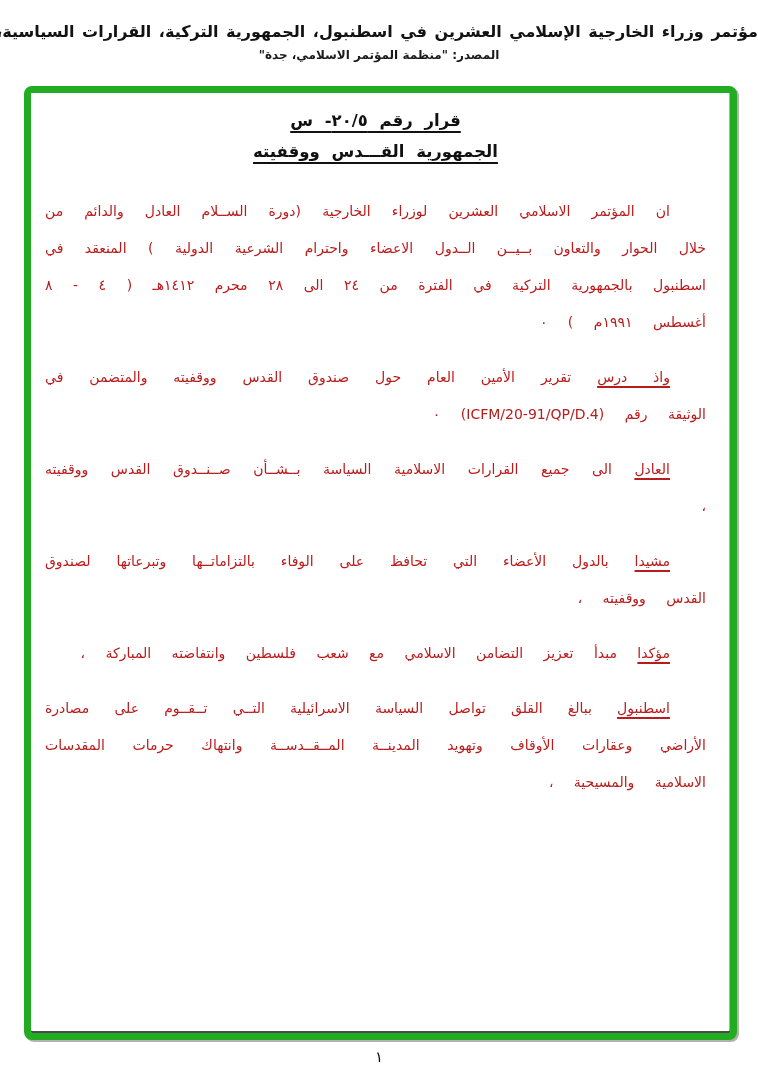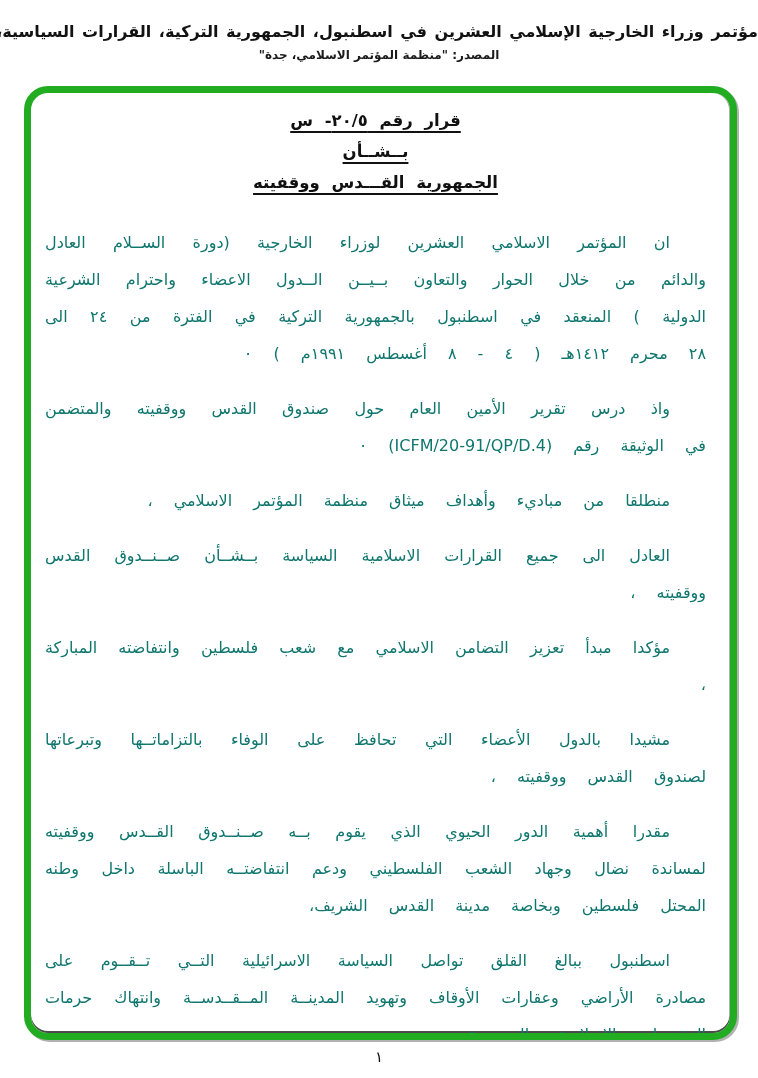--- a/index.html
+++ b/index.html
@@ -30,21 +30,21 @@
     font-size:12px;font-weight:700;
     color:#1b1b1b;
   }
   
   .frame{
     position:absolute;
     left:24px;top:86px;
     width:713px;height:954px;
     box-sizing:border-box;
     border:7px solid #21ac21;
-    border-radius:24px;
+    border-radius:8px;
     box-shadow: inset 0 -2px 0 rgba(30,30,30,.8),
                 inset -1px 0 0 rgba(30,30,30,.35),
                 2px 2px 0 rgba(35,35,35,.35);
     padding:10px 24px 0 14px;
     direction:rtl;
     overflow:hidden;
     background:#fff;
   }
   
   .title-block{text-align:center;margin-top:2px;}
@@ -57,28 +57,29 @@
   .title-line .u{
     text-decoration:underline;
     text-underline-offset:5px;
     text-decoration-thickness:1.5px;
   }
   
   .body-block{margin-top:26px;}
   .para{
     direction:rtl;
     text-align:justify;
-    font-size:16px;
+    font-size:14px;
     line-height:37px;
     word-spacing:16px;
     margin:0 0 18px 0;
     text-indent:36px;
-    color:#0f766e;
+    color:#b91c1c;
   }
   .para .lead{
+    text-decoration:underline;
     text-underline-offset:4px;
     text-decoration-thickness:1.5px;
   }
   
   .page-num{
     position:absolute;
     bottom:12px;left:0;right:0;
     text-align:center;
     font-size:15px;
     color:#101010;
@@ -94,63 +95,52 @@
     <div class="header-source">المصدر: "منظمة المؤتمر الاسلامي، جدة"</div>
   </div>
 
   <div class="frame" style="border-color: rgb(33, 172, 33);">
 
     <div class="title-block">
       <div class="title-line">
         <span class="u">قرار رقم ٢٠/٥- س</span>
       </div>
       <div class="title-line">
-        <span class="u">بــشــأن</span>
-      </div>
-      <div class="title-line">
         <span class="u">الجمهورية القـــدس ووقفيته</span>
       </div>
     </div>
 
     <div class="body-block">
 
       <p class="para">
         
         <span>ان المؤتمر الاسلامي العشرين لوزراء الخارجية (دورة الســلام العادل والدائم من خلال الحوار والتعاون بــيــن الــدول الاعضاء واحترام الشرعية الدولية ) المنعقد في اسطنبول بالجمهورية التركية في الفترة من ٢٤ الى ٢٨ محرم ١٤١٢هـ ( ٤ - ٨ أغسطس ١٩٩١م ) ٠</span>
       </p>
 
       <p class="para">
         <span class="lead">واذ درس</span>
         <span>تقرير الأمين العام حول صندوق القدس ووقفيته والمتضمن في الوثيقة رقم (ICFM/20-91/QP/D.4) ٠</span>
       </p>
 
-      <p class="para">
-        <span class="lead">منطلقا</span>
-        <span>من مباديء وأهداف ميثاق منظمة المؤتمر الاسلامي ،</span>
-      </p>
 
       <p class="para">
         <span class="lead">العادل</span>
         <span>الى جميع القرارات الاسلامية السياسة بــشــأن صــنــدوق القدس ووقفيته ،</span>
-      </p>
-
-      <p class="para">
-        <span class="lead">مؤكدا</span>
-        <span>مبدأ تعزيز التضامن الاسلامي مع شعب فلسطين وانتفاضته المباركة ،</span>
       </p>
 
       <p class="para">
         <span class="lead">مشيدا</span>
         <span>بالدول الأعضاء التي تحافظ على الوفاء بالتزاماتــها وتبرعاتها لصندوق القدس ووقفيته ،</span>
       </p>
 
       <p class="para">
-        <span class="lead">مقدرا</span>
-        <span>أهمية الدور الحيوي الذي يقوم بــه صــنــدوق القــدس ووقفيته لمساندة نضال وجهاد الشعب الفلسطيني ودعم انتفاضتــه الباسلة داخل وطنه المحتل فلسطين وبخاصة مدينة القدس الشريف،</span>
+        <span class="lead">مؤكدا</span>
+        <span>مبدأ تعزيز التضامن الاسلامي مع شعب فلسطين وانتفاضته المباركة ،</span>
       </p>
+
 
       <p class="para">
         <span class="lead">اسطنبول</span>
         <span>ببالغ القلق تواصل السياسة الاسرائيلية التــي تــقــوم على مصادرة الأراضي وعقارات الأوقاف وتهويد المدينــة المــقــدســة وانتهاك حرمات المقدسات الاسلامية والمسيحية ،</span>
       </p>
 
     </div>
   </div>
 
   <div class="page-num">١</div>

